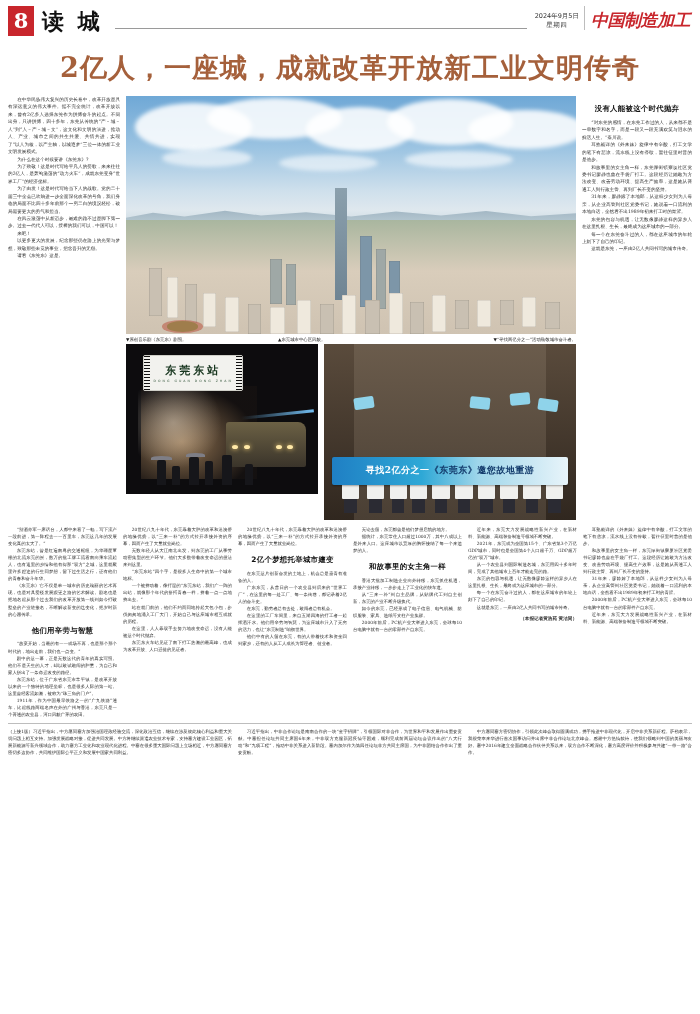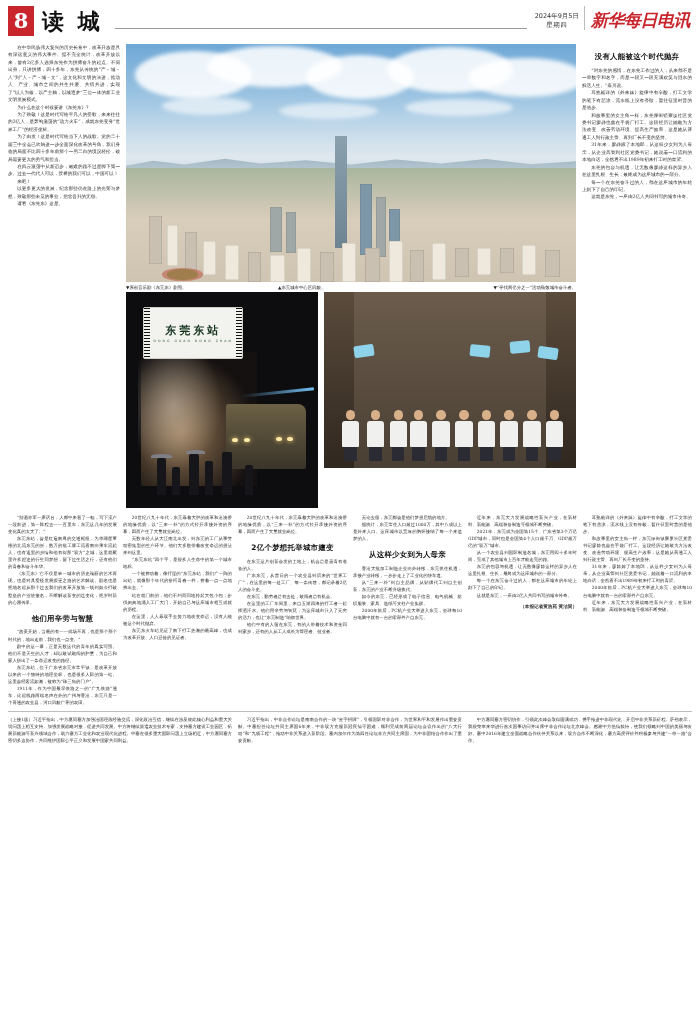--- a/index.html
+++ b/index.html
@@ -81,21 +81,21 @@
   .photo{position:relative;overflow:hidden;background:#ccc;}
   .hero{height:238px;width:100%;}
   .caption-row{display:flex;gap:6px;font-size:4.4px;color:#222;padding:3px 0 2px 0;
     font-family:"DejaVu Serif","Liberation Serif",serif;}
   .cap{flex:1 1 0;white-space:nowrap;overflow:hidden;}
   .cap.c1{text-align:left;}
   .cap.c2{text-align:left;}
   .cap.c3{text-align:right;}
 
   .two-photos{display:flex;gap:6px;}
-  .ph-stage{flex:0 0 192px;height:216px;}
+  .ph-stage{flex:0 0 192px;height:150px;}
   .ph-group{flex:1 1 auto;height:176px;}
 
   
   .sky{
     position:absolute;inset:0;
     background:
       linear-gradient(to bottom,#6fa8d6 0%, #9cc4e2 22%, #cfe0ec 40%, #dfe8ee 48%, #c8d8e0 55%, #b9ccb4 62%, #9dbb92 72%, #b5b9a8 82%, #c9c3b2 100%);
   }
   .clouds{position:absolute;left:0;right:0;top:0;height:48%;}
   .cloud{position:absolute;background:rgba(255,255,255,0.86);border-radius:50%;filter:blur(2px);}
@@ -188,23 +188,24 @@
 <div class="page">
 
   <div class="masthead">
     <div class="pagenum">8</div>
     <div class="section-name">读 城</div>
     <div class="rule-wrap"></div>
     <div class="date-block">
       <div>2024年9月5日</div>
       <div class="wk">星期四</div>
     </div>
-    <div class="logo">新华每日电讯</div>
+    <div class="logo">中国制造加工</div>
   </div>
 
+  <div class="headline">2亿人，一座城，成就改革开放新工业文明传奇</div>
 
   <div class="body-area">
     <div class="top-row">
 
       <div class="col lead-col">
         <p>在中华民族伟大复兴的历史长卷中，改革开放是具有深远意义的伟大事件。据不完全统计，改革开放以来，曾有2亿多人选择东莞作为拼搏奋斗的起点。不同出身，只讲拼搏，四十多年，东莞从传统的“产－城－人”到“人－产－城－文”，这文化和文明的演进，推动人、产业、城市之间的共生共爱、共情共进，实现了“以人为核，以产主轴，以城逐梦”三位一体的新工业文明发展模式。</p>
         <p>为什么在这个时候要讲《东莞东》?</p>
         <p>为了致敬！这是时代写给平凡人的赞歌，来来往往的2亿人，是轰鸣激荡的“动力火车”，成就东莞变身“世界工厂”的经济坐标。</p>
         <p>为了由发！这是时代写给当下人的战歌。党的二十届三中全会已吹响进一步全面深化改革的号角，我们身临的局面不比四十多年前那个一穷二白的境况轻松，破局需要更大的勇气和担当。</p>
         <p>在风云激荡中从新迈步，最难的路不过是脚下第一步。过去一代代人可以，接棒的我们可以，中国可以！</p>
@@ -349,20 +350,24 @@
               <div class="p-head"></div>
                 <div class="p-body"></div>
                 <div class="p-legs"></div>
               </div>
             <div class="person" style="left:88%;">
               <div class="p-head"></div>
                 <div class="p-body"></div>
                 <div class="p-legs"></div>
               </div>
 
+            <div class="banner">
+              <span>寻找2亿分之一</span>
+              <span class="b2">《东莞东》邀您故地重游</span>
+            </div>
           </div>
 
         </div>
       </div>
 
       <div class="col right-col">
         <div class="subhead">没有人能被这个时代抛弃</div>
         <p>“对东莞的感情，在东莞工作过的人，从来都不是一串数字和名字，而是一段又一段充满欢笑与泪水的鲜活人生。”秦川说。</p>
         <p>耳熟能详的《外来妹》旋律中有辛酸，打工文学的笔下有悲凉，流水线上没有停歇，暂往征里时昔的是他步。</p>
         <p>和故事里的女主角一样，东莞厚街镇寮厦社区党委书记廖静也曾在手袋厂打工。这段经历让她敢为方法改变、改善劳动环境、提高生产效率，这是她从普通工人到行政主管、再到厂长不变的坚持。</p>
@@ -404,21 +409,21 @@
       <p>在东莞这片创新奋发的土地上，机会总是垂青有准备的人。</p>
       <p>广东东莞，从昔日的一个农业县到后来的“世界工厂”，在这里的每一处工厂、每一条街巷，都记录着2亿人的奋斗史。</p>
       <p>在东莞，勤劳者总有去处，敢闯者总有机会。</p>
       <p>在这里的工厂车间里，来自五湖四海的打工者一起挥洒汗水。他们用辛劳与智慧，为这座城市注入了无穷的活力，也让“东莞制造”响彻世界。</p>
       <p>他们中有的人留在东莞，有的人带着技术和资金回到家乡，还有的人从工人成长为管理者、创业者。</p>
     </div>
 
     <div class="lc">
       <p>无论去留，东莞都曾是他们梦想启航的地方。</p>
       <p>据统计，东莞常住人口超过1000万，其中八成以上是外来人口。这座城市以宽厚的胸怀接纳了每一个来追梦的人。</p>
-      <div class="subhead">从这样少女到为人母亲</div>
+      <div class="subhead">和故事里的女主角一样</div>
       <p>香港大批加工制造企业向外转移，东莞抓住机遇，承接产业转移，一步步走上了工业化的快车道。</p>
       <p>从“三来一补”到自主品牌，从贴牌代工到自主创新，东莞的产业不断升级换代。</p>
       <p>如今的东莞，已经形成了电子信息、电气机械、纺织服装、家具、造纸等支柱产业集群。</p>
       <p>2000年前后，PC机产业大举进入东莞，全球每10台电脑中就有一台的零部件产自东莞。</p>
     </div>
 
     <div class="lc">
       <p>近年来，东莞大力发展战略性新兴产业，在新材料、新能源、高端装备制造等领域不断突破。</p>
       <p>2021年，东莞成为全国第15个、广东省第3个万亿GDP城市，同时也是全国第4个人口超千万、GDP超万亿的“双万”城市。</p>
       <p>从一个农业县到国际制造名城，东莞用四十多年时间，完成了其他城市上百年才能走完的路。</p>

